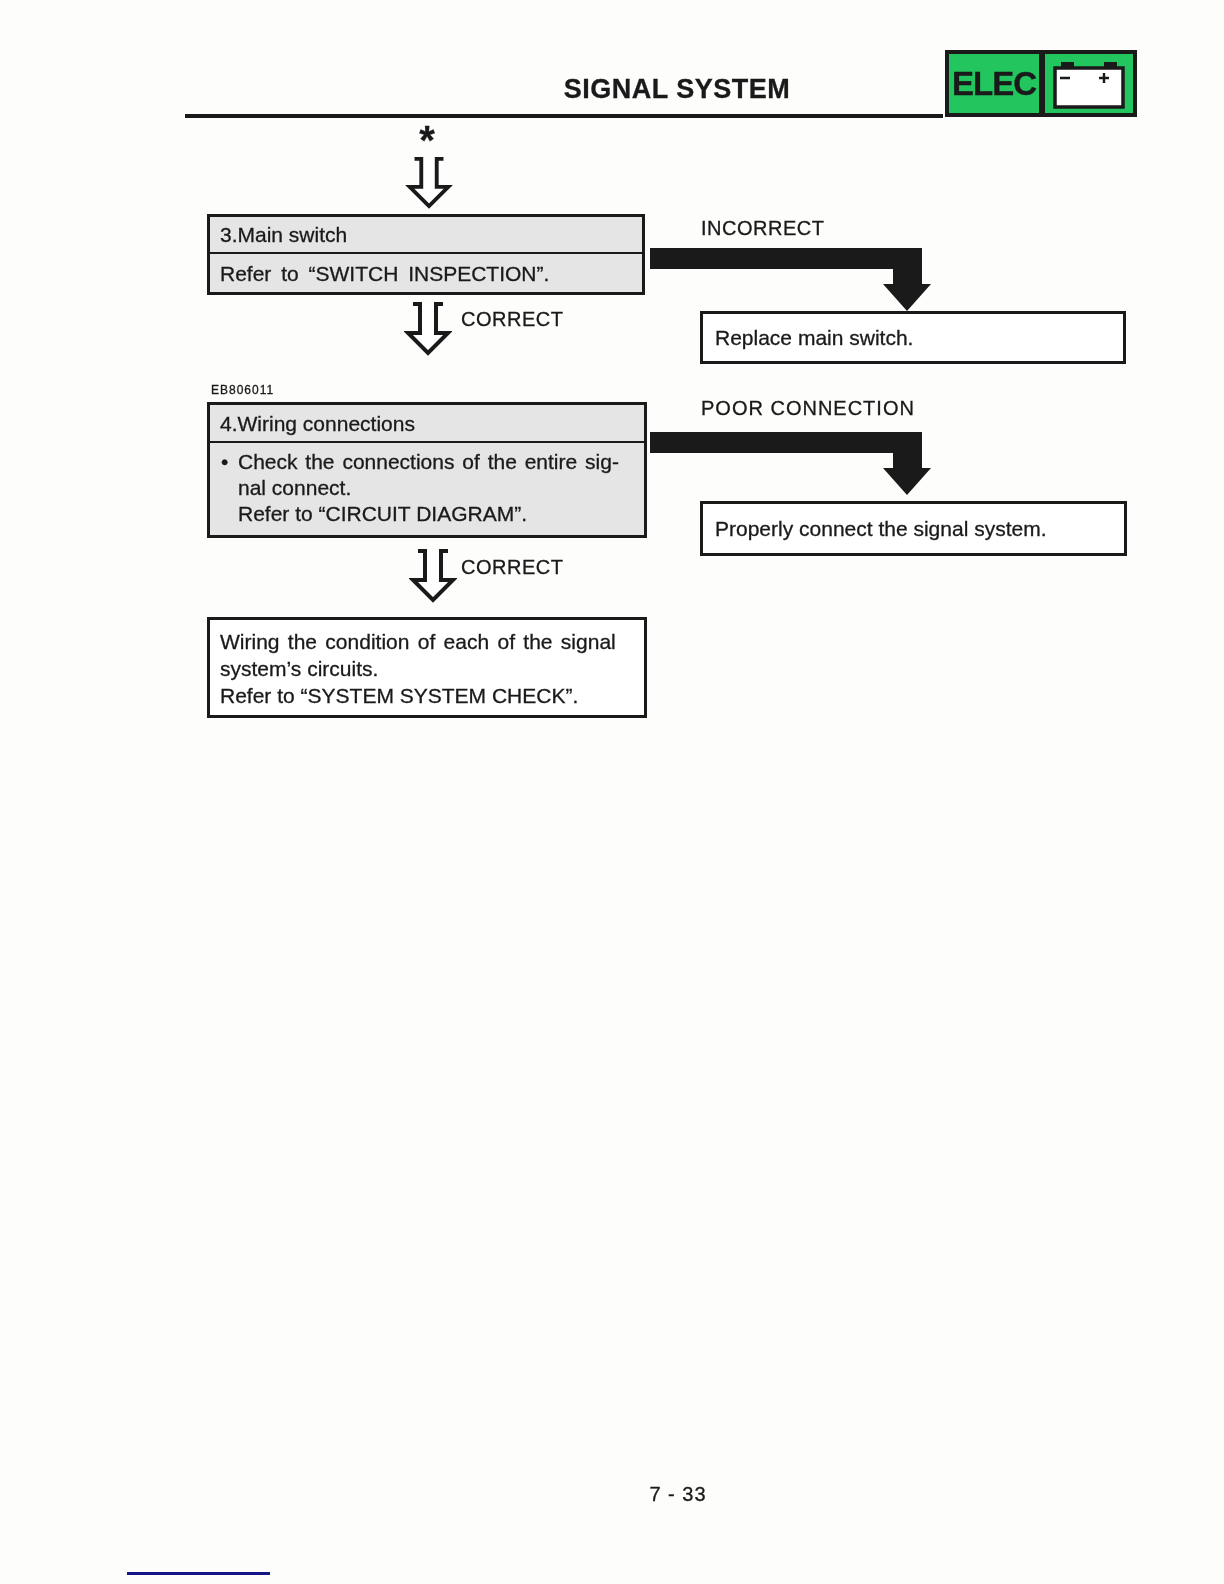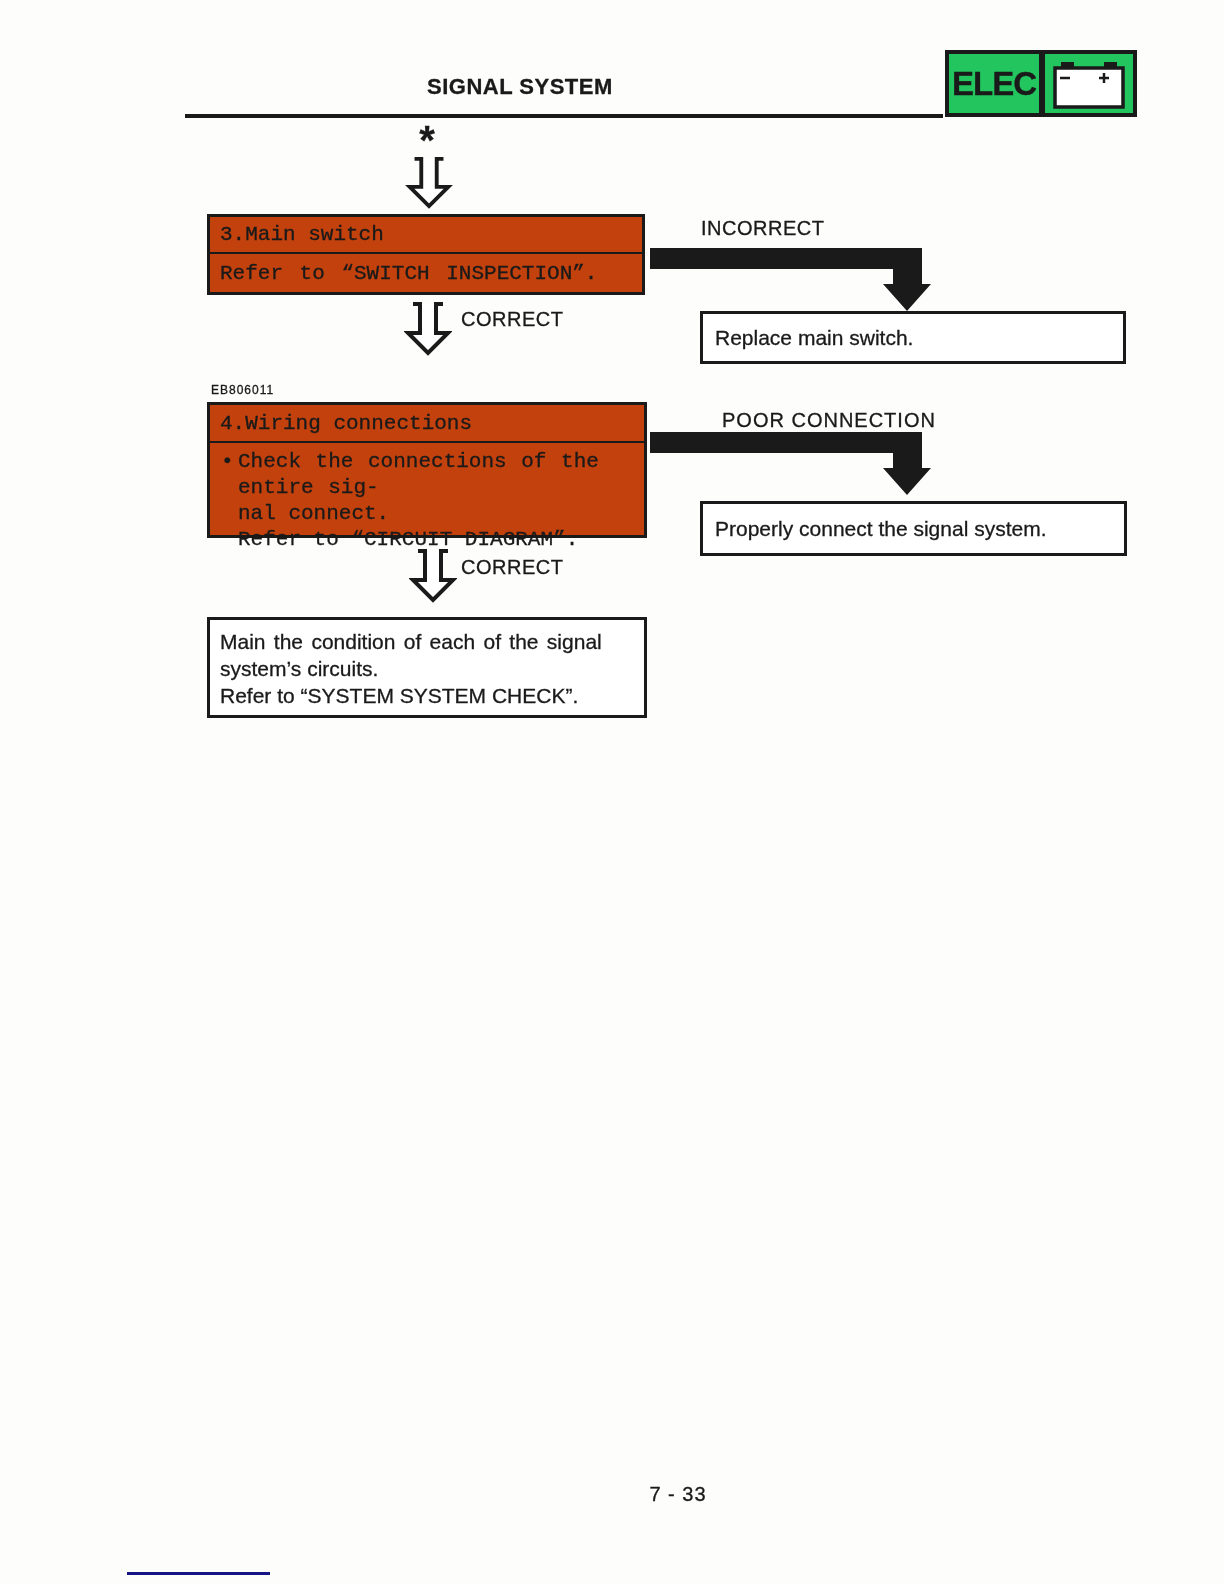--- a/index.html
+++ b/index.html
@@ -19,22 +19,22 @@
     background: var(--paper);
     color: var(--ink);
     overflow: hidden;
     -webkit-text-stroke: 0.3px currentColor;
   }
 
   
   .page-title {
     position: absolute;
     left: 427px; top: 74px; width: 500px;
-    text-align: left;
-    font-size: 22px; font-weight: bold;
+    text-align: center;
+    font-size: 27px; font-weight: bold;
     letter-spacing: 0.5px;
     white-space: nowrap;
   }
   .header-rule {
     position: absolute;
     left: 185px; top: 114px; width: 758px; height: 4px;
     background: currentColor;
   }
   .tab-box {
     position: absolute;
@@ -43,23 +43,22 @@
     background: #22c55e;
     display: flex; align-items: center; justify-content: center;
   }
   .tab-elec { left: 945px; width: 98px; font-size: 33px; font-weight: bold; letter-spacing: -1px; }
   .tab-batt { left: 1041px; width: 96px; }
 
   
   .flow-box {
     position: absolute;
     border: 3px solid currentColor;
-    background: #c2410c;
+    background: #e5e5e5;
     font-size: 21px;
-    font-family: Liberation Mono, monospace;
   }
   .flow-box .row-title {
     padding: 5px 10px 4px 10px;
     border-bottom: 2px solid currentColor;
     line-height: 26px;
     white-space: nowrap;
   }
   .flow-box .row-body { padding: 7px 10px; line-height: 26px; white-space: nowrap; }
 
   .box-step3 { left: 207px; top: 214px; width: 438px; height: 81px; }
@@ -95,21 +94,21 @@
   .ws3 { word-spacing: 4px; border-radius: 20px; }
 
   
   .branch-label {
     position: absolute;
     font-size: 20px;
     letter-spacing: 0.5px;
     white-space: nowrap;
   }
   .lbl-incorrect { left: 701px; top: 217px; }
-  .lbl-poor      { left: 701px; top: 409px; letter-spacing: 1px; margin-left: 21px; }
+  .lbl-poor      { left: 701px; top: 397px; letter-spacing: 1px; }
   .lbl-correct1  { left: 461px; top: 308px; }
   .lbl-correct2  { left: 461px; top: 556px; }
   .code-label {
     position: absolute;
     left: 211px; top: 383px;
     font-size: 12px; letter-spacing: 1px;
   }
   .entry-asterisk {
     position: absolute;
     left: 399px; top: 120px; width: 56px;
@@ -204,21 +203,21 @@
   <div class="action-box box-connect">
     <span>Properly connect the signal system.</span>
   </div>
 
   <svg class="down-arrow da3" width="48" height="56" viewBox="0 0 48 56">
     <path d="M 9 3 L 16 3 L 16 32 L 4 32 L 24 52 L 44 32 L 32 32 L 32 3 L 39 3" fill="#fff" stroke="currentColor" stroke-width="4" stroke-linejoin="miter"></path>
   </svg>
   <div class="branch-label lbl-correct2">CORRECT</div>
 
   <div class="box-final">
-    <div class="ws2">Main the condition of each of the signal</div>
+    <div class="ws2">Wiring the condition of each of the signal</div>
     <div>system’s circuits.</div>
     <div>Refer to “SYSTEM SYSTEM CHECK”.</div>
   </div>
 
   <div class="page-number">7 - 33</div>
   <div class="footer-accent-line"></div>
 
 </div>
 
 </body></html>

